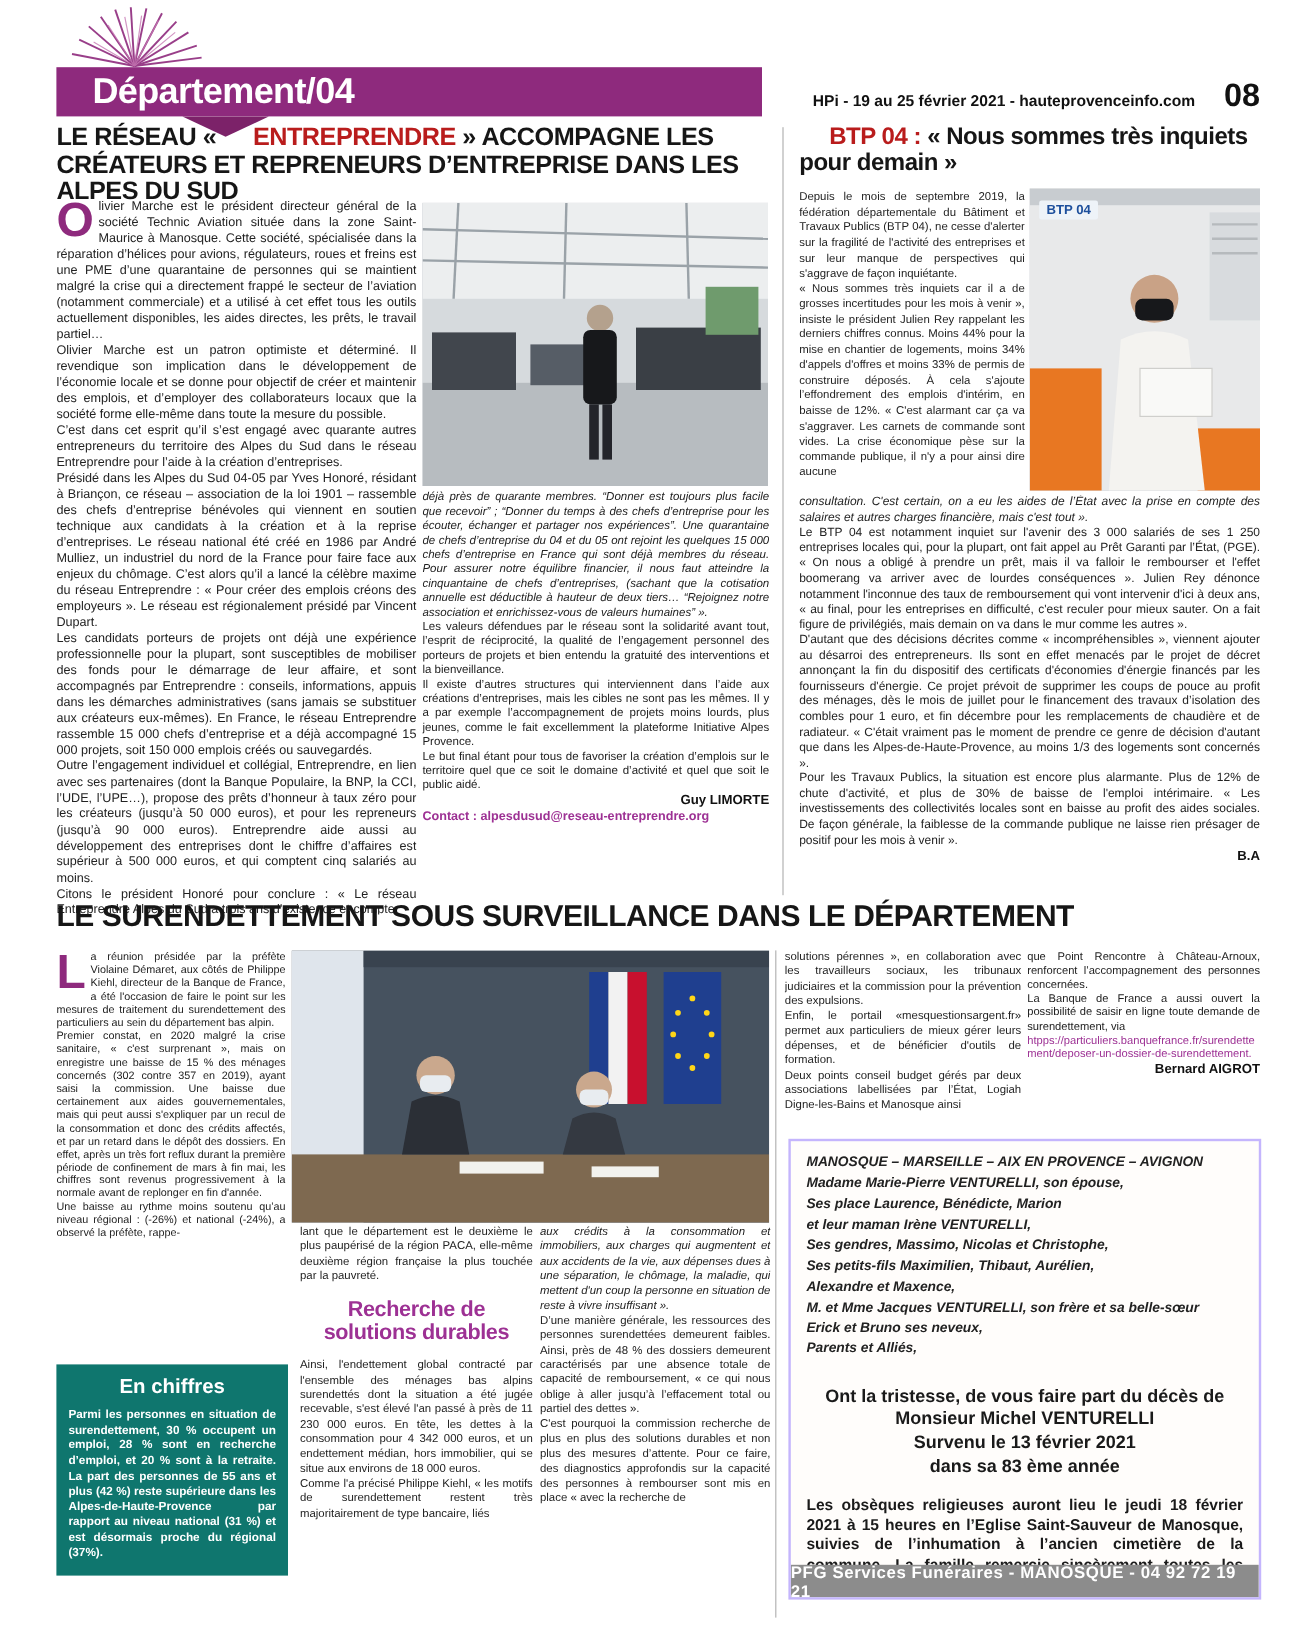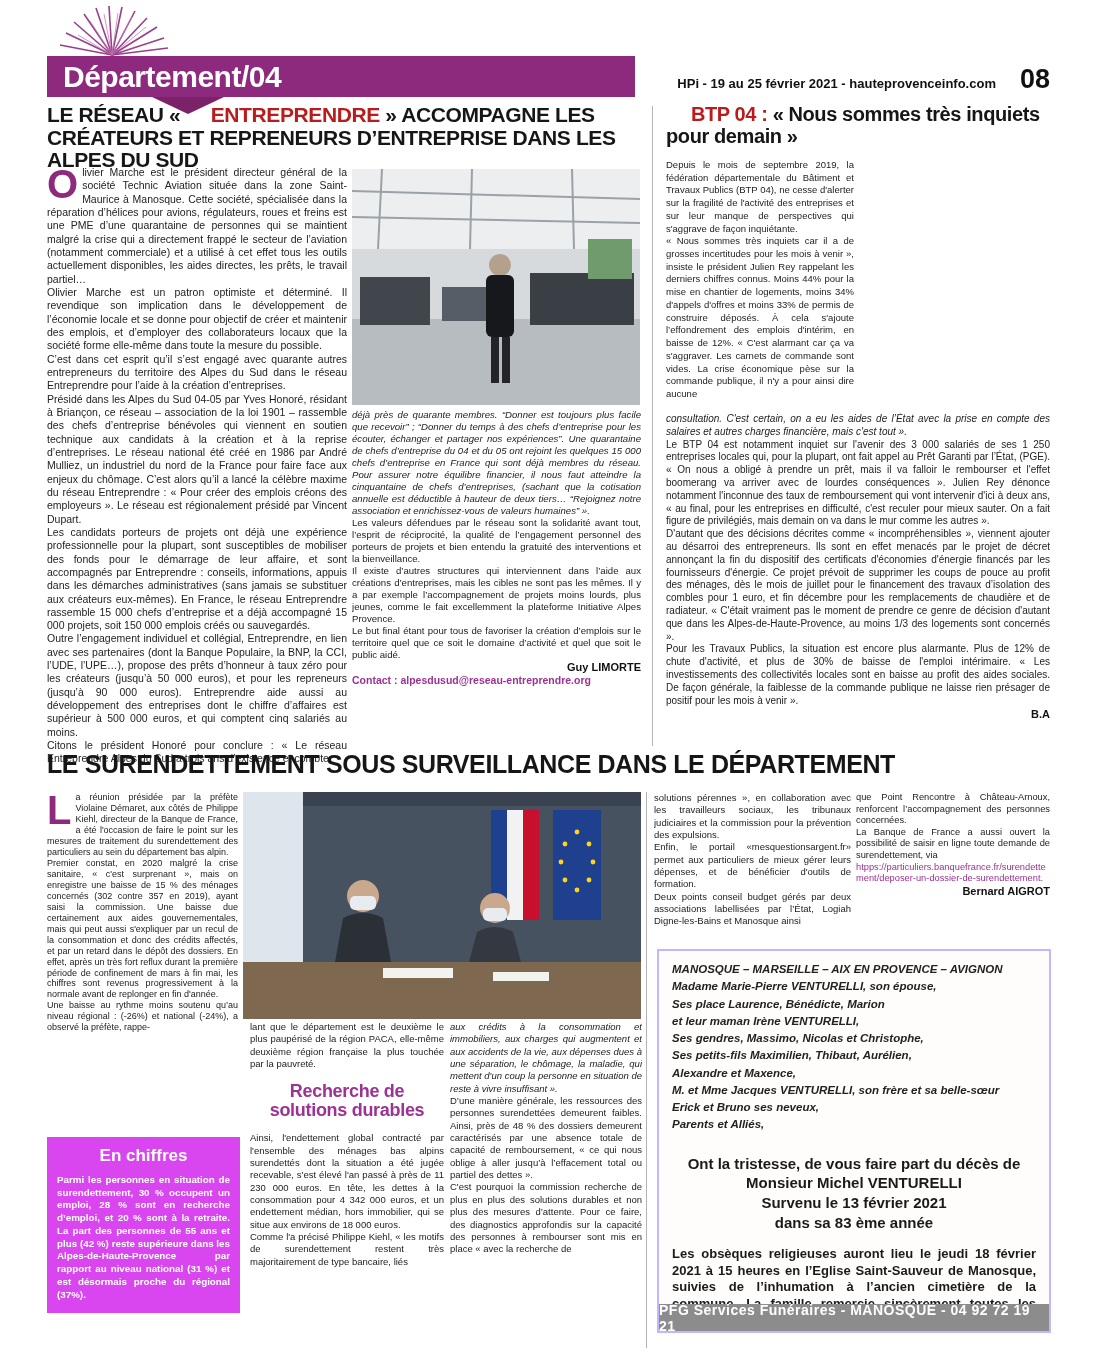--- a/index.html
+++ b/index.html
@@ -2,21 +2,21 @@
 <html><head>
 <meta charset="utf-8">
 <style>
   * { margin:0; padding:0; box-sizing:border-box; }
   html,body { background:#ffffff; }
   body { font-family:"Liberation Sans", sans-serif; color:#1d1d1f; }
   .page { position:relative; width:1096px; height:1366px; margin:0 auto; background:#ffffff; overflow:hidden; }
 
   
   .banner { position:absolute; left:47px; top:56px; width:588px; height:41px; background:#8e2a7d;
-            display:flex; align-items:center; padding-left:16px; }
+            display:flex; align-items:center; padding-left:30px; }
   .banner-title { color:#ffffff; font-size:30px; font-weight:bold; letter-spacing:-0.5px; }
   .banner-tri { position:absolute; left:152px; top:97px; width:0; height:0;
                 border-left:36px solid transparent; border-right:36px solid transparent;
                 border-top:17px solid #7c2269; }
   .issue { position:absolute; top:64px; right:46px; display:flex; align-items:baseline; gap:24px; }
   .issue-text { font-size:13px; font-weight:bold; color:#111; }
   .issue-page { font-size:27px; font-weight:bold; color:#111; }
   .sunburst { position:absolute; left:52px; top:5px; }
 
   
@@ -54,21 +54,21 @@
 
   
   .photo { position:absolute; overflow:hidden; background:#cfd3d6; }
   .ph-ent { left:352px; top:169px; width:288px; height:236px; }
   .ph-btp { left:858px; top:157px; width:192px; height:252px; }
   .ph-sur { left:243px; top:792px; width:398px; height:227px; }
   .btp-logo-chip { position:absolute; left:8px; top:10px; background:#eef3f8; color:#1d4f9c;
                    font-size:11px; font-weight:bold; padding:2px 6px; border-radius:2px; }
 
   
-  .chiffres { position:absolute; left:47px; top:1137px; width:193px; height:176px; background:#d946ef;
+  .chiffres { position:absolute; left:47px; top:1137px; width:193px; height:176px; background:#0f766e;
               color:#ffffff; padding:9px 10px; }
   .chiffres-title { text-align:center; font-size:17px; font-weight:bold; margin-bottom:8px; }
   .chiffres-body { font-size:9.8px; font-weight:bold; line-height:1.3; text-align:justify; }
 
   
   .obit { position:absolute; left:657px; top:949px; width:394px; height:384px; background:#fffdfb;
           border:2px solid #c4b5fd; padding:10px 13px 34px 13px; overflow:hidden; }
   .obit-cities { font-size:11.5px; font-weight:bold; font-style:italic; line-height:1.5; color:#222; }
   .obit-names p { font-size:11.5px; font-weight:bold; font-style:italic; line-height:1.5; color:#222; margin:0; }
   .obit-announce { margin-top:20px; }
@@ -170,20 +170,39 @@
 
   <h1 class="hl hl-btp"><span class="accent">BTP 04 :</span><span> « Nous sommes très inquiets pour demain »</span></h1>
 
   <div class="col c-btp1">
     <div>
         <p>Depuis le mois de septembre 2019, la fédération départementale du Bâtiment et Travaux Publics (BTP 04), ne cesse d'alerter sur la fragilité de l'activité des entreprises et sur leur manque de perspectives qui s'aggrave de façon inquiétante.</p>
         <p>« Nous sommes très inquiets car il a de grosses incertitudes pour les mois à venir », insiste le président Julien Rey rappelant les derniers chiffres connus. Moins  44% pour la mise en chantier de logements,  moins 34% d'appels d'offres et moins 33% de permis de construire déposés. À cela s'ajoute l’effondrement des emplois d'intérim, en baisse de 12%. « C'est alarmant car ça va s'aggraver. Les carnets de commande sont vides. La crise économique pèse sur la commande publique, il n'y a pour ainsi dire aucune</p>
       </div>
   </div>
 
+  <div class="photo ph-btp">
+    <svg width="192" height="252" viewBox="0 0 192 252">
+      <rect width="192" height="252" fill="#e8e9ea"></rect>
+      <rect x="0" y="0" width="192" height="14" fill="#c8ccd0"></rect>
+      <rect x="150" y="20" width="42" height="90" fill="#d8dbde"></rect>
+      <g stroke="#b6babd" stroke-width="2">
+          <line x1="152" y1="30" x2="190" y2="30"></line>
+          <line x1="152" y1="42" x2="190" y2="42"></line>
+          <line x1="152" y1="54" x2="190" y2="54"></line>
+        </g>
+      <rect x="0" y="150" width="60" height="102" fill="#e87722"></rect>
+      <rect x="140" y="200" width="52" height="52" fill="#e87722"></rect>
+      <circle cx="104" cy="92" r="20" fill="#c9a286"></circle>
+      <rect x="88" y="92" width="32" height="18" rx="6" fill="#17181b"></rect>
+      <path d="M66 252 L76 126 Q104 112 132 126 L146 252 Z" fill="#f4f3f0"></path>
+      <rect x="92" y="150" width="60" height="40" fill="#f9f9f7" stroke="#cfcfcc"></rect>
+    </svg>
+    <span class="btp-logo-chip">BTP 04</span>
+  </div>
 
   <div class="col c-btpf">
     <div>
         <p class="italic">consultation. C'est certain, on a eu les aides de l’État avec la prise en compte des salaires et autres charges financière, mais c'est tout  ».</p>
         <p>Le BTP 04 est notamment inquiet sur l'avenir des 3 000 salariés de ses 1 250 entreprises locales qui, pour la plupart, ont fait appel au Prêt Garanti par l’État, (PGE). « On nous a obligé à prendre un prêt,  mais il va falloir le rembourser et l'effet boomerang va arriver avec de lourdes conséquences  ».  Julien Rey dénonce notamment l'inconnue des taux de remboursement qui vont intervenir d'ici à deux ans, «  au final, pour les entreprises en difficulté, c'est reculer pour mieux sauter. On a fait figure de privilégiés, mais demain on va dans le mur comme les autres  ».</p>
         <p>D'autant que des décisions décrites comme « incompréhensibles  », viennent ajouter au désarroi des entrepreneurs. Ils sont en effet  menacés par le projet de décret annonçant la fin du dispositif des certificats d'économies d'énergie  financés par les fournisseurs d'énergie. Ce projet prévoit de supprimer les coups de pouce au profit des ménages, dès le mois de juillet pour le financement des travaux d’isolation des combles pour 1 euro, et fin décembre pour les remplacements de chaudière et de radiateur.   «  C'était vraiment pas le moment de prendre ce genre de décision d'autant que dans les Alpes-de-Haute-Provence, au moins 1/3 des logements sont concernés  ».</p>
         <p>Pour les Travaux Publics, la situation est encore plus alarmante. Plus de 12% de chute d'activité, et plus de 30% de baisse de l'emploi intérimaire. « Les investissements des collectivités locales sont en baisse au profit des aides sociales. De façon générale, la faiblesse de la commande publique ne laisse rien présager de positif pour les mois à venir  ».</p>
       </div>
     <p class="byline">B.A</p>
   </div>

